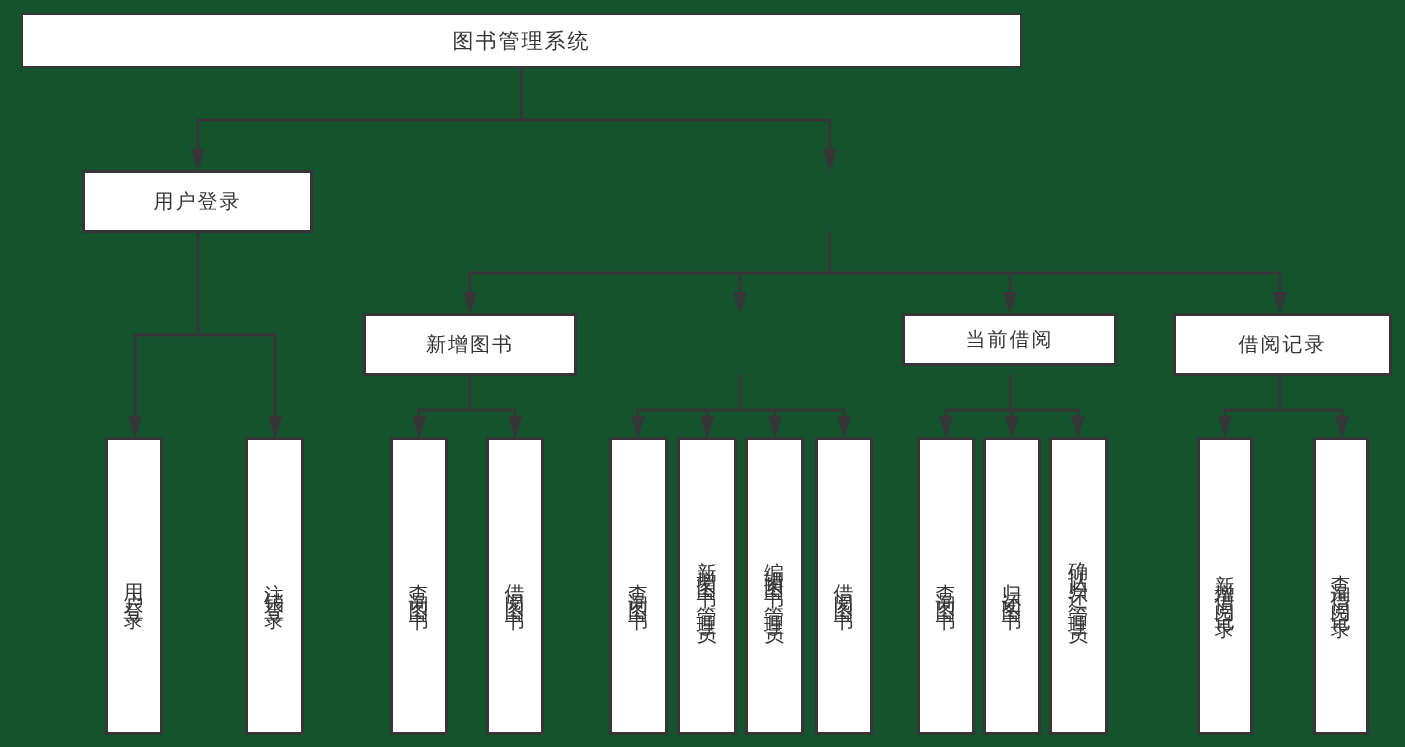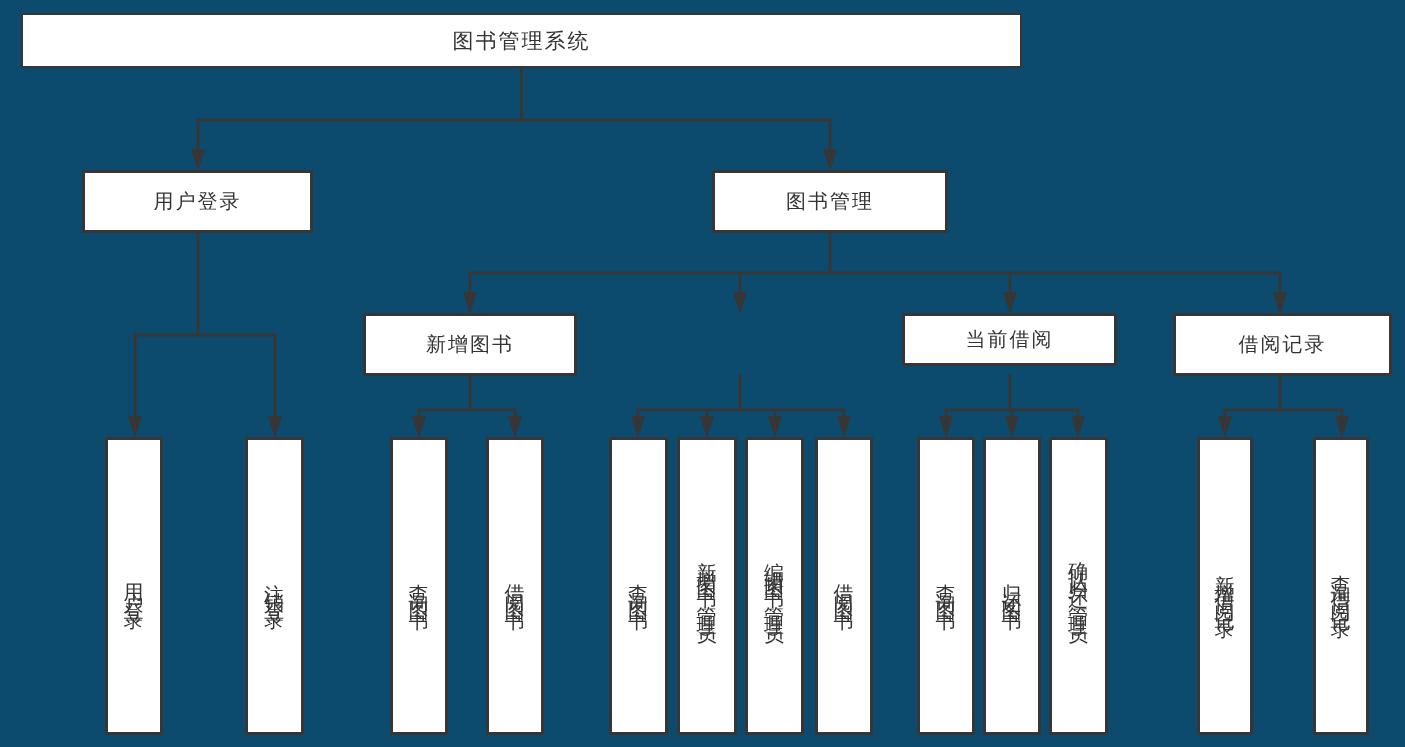--- a/index.html
+++ b/index.html
@@ -1,20 +1,20 @@
 <!DOCTYPE html>
 <html><head>
 <meta charset="utf-8">
 <style>
   html, body { margin: 0; padding: 0; background: #ffffff; }
   .canvas {
     position: relative;
     width: 1405px;
     height: 747px;
-    background: #0c4a6e;
+    background: #14532d;
     font-family: "Liberation Sans", sans-serif;
     color: #333333;
     overflow: hidden;
   }
   .wires {
     position: absolute;
     left: 0; top: 0;
     width: 1405px; height: 747px;
     pointer-events: none;
   }
@@ -93,23 +93,20 @@
     <polygon points="1335,416 1349,416 1342,438" fill="#363636" stroke="none"></polygon>
   </svg>
 
   <div class="node root-box" style="left:21px;top:13px;width:1001px;height:55px">
     <span class="h-label">图书管理系统</span>
   </div>
 
   <div class="node" style="left:82px;top:170px;width:231px;height:63px">
     <span class="h-label">用户登录</span>
   </div>
-  <div class="node" style="left:712px;top:170px;width:236px;height:63px">
-    <span class="h-label">图书管理</span>
-  </div>
 
   <div class="node" style="left:363px;top:313px;width:214px;height:63px">
     <span class="h-label">新增图书</span>
   </div>
   <div class="node" style="left:902px;top:313px;width:215px;height:53px">
     <span class="h-label">当前借阅</span>
   </div>
   <div class="node" style="left:1173px;top:313px;width:219px;height:63px">
     <span class="h-label">借阅记录</span>
   </div>

